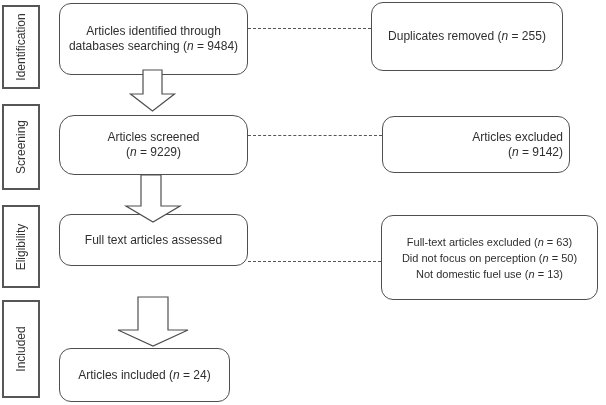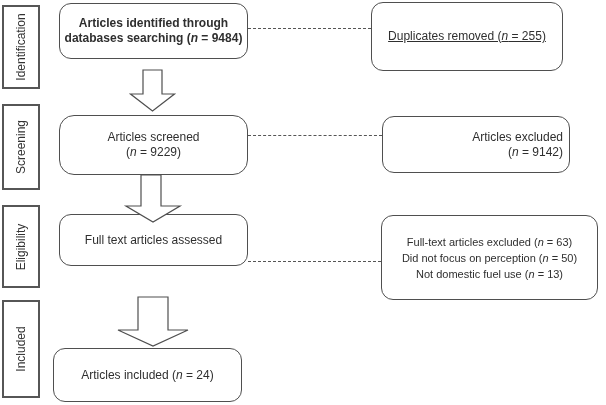--- a/index.html
+++ b/index.html
@@ -46,26 +46,26 @@
     align-items: center;
     justify-content: center;
     text-align: center;
     font-size: 12px;
     line-height: 15px;
     padding: 2px 6px;
   }
   .flow-box .tline { white-space: nowrap; }
   .flow-box i { font-style: italic; }
 
-  #box-m1 { left: 59px;  top: 3px;   width: 189px; height: 56px; font-weight: bold; }
+  #box-m1 { left: 59px;  top: 3px;   width: 189px; height: 72px; }
   #box-m2 { left: 59px;  top: 115px; width: 189px; height: 60px; border-radius: 15px; }
   #box-m3 { left: 59px;  top: 214px; width: 189px; height: 52px; }
-  #box-m4 { left: 53px;  top: 348px; width: 189px; height: 54px; }
+  #box-m4 { left: 59px;  top: 348px; width: 171px; height: 54px; }
 
-  #box-r1 { left: 371px; top: 2px;   width: 192px; height: 69px; text-decoration: underline; }
+  #box-r1 { left: 371px; top: 2px;   width: 192px; height: 69px; }
   #box-r2 { left: 382px; top: 116px; width: 188px; height: 57px; align-items: flex-end; }
   #box-r3 { left: 381px; top: 215px; width: 217px; height: 85px;
             font-size: 11px; line-height: 16px; padding: 18px 4px; }
 
   #stage-1 { top: 5px;   height: 84px; }
   #stage-2 { top: 104px; height: 86px; }
   #stage-3 { top: 205px; height: 83px; }
   #stage-4 { top: 300px; height: 98px; }
 
   

